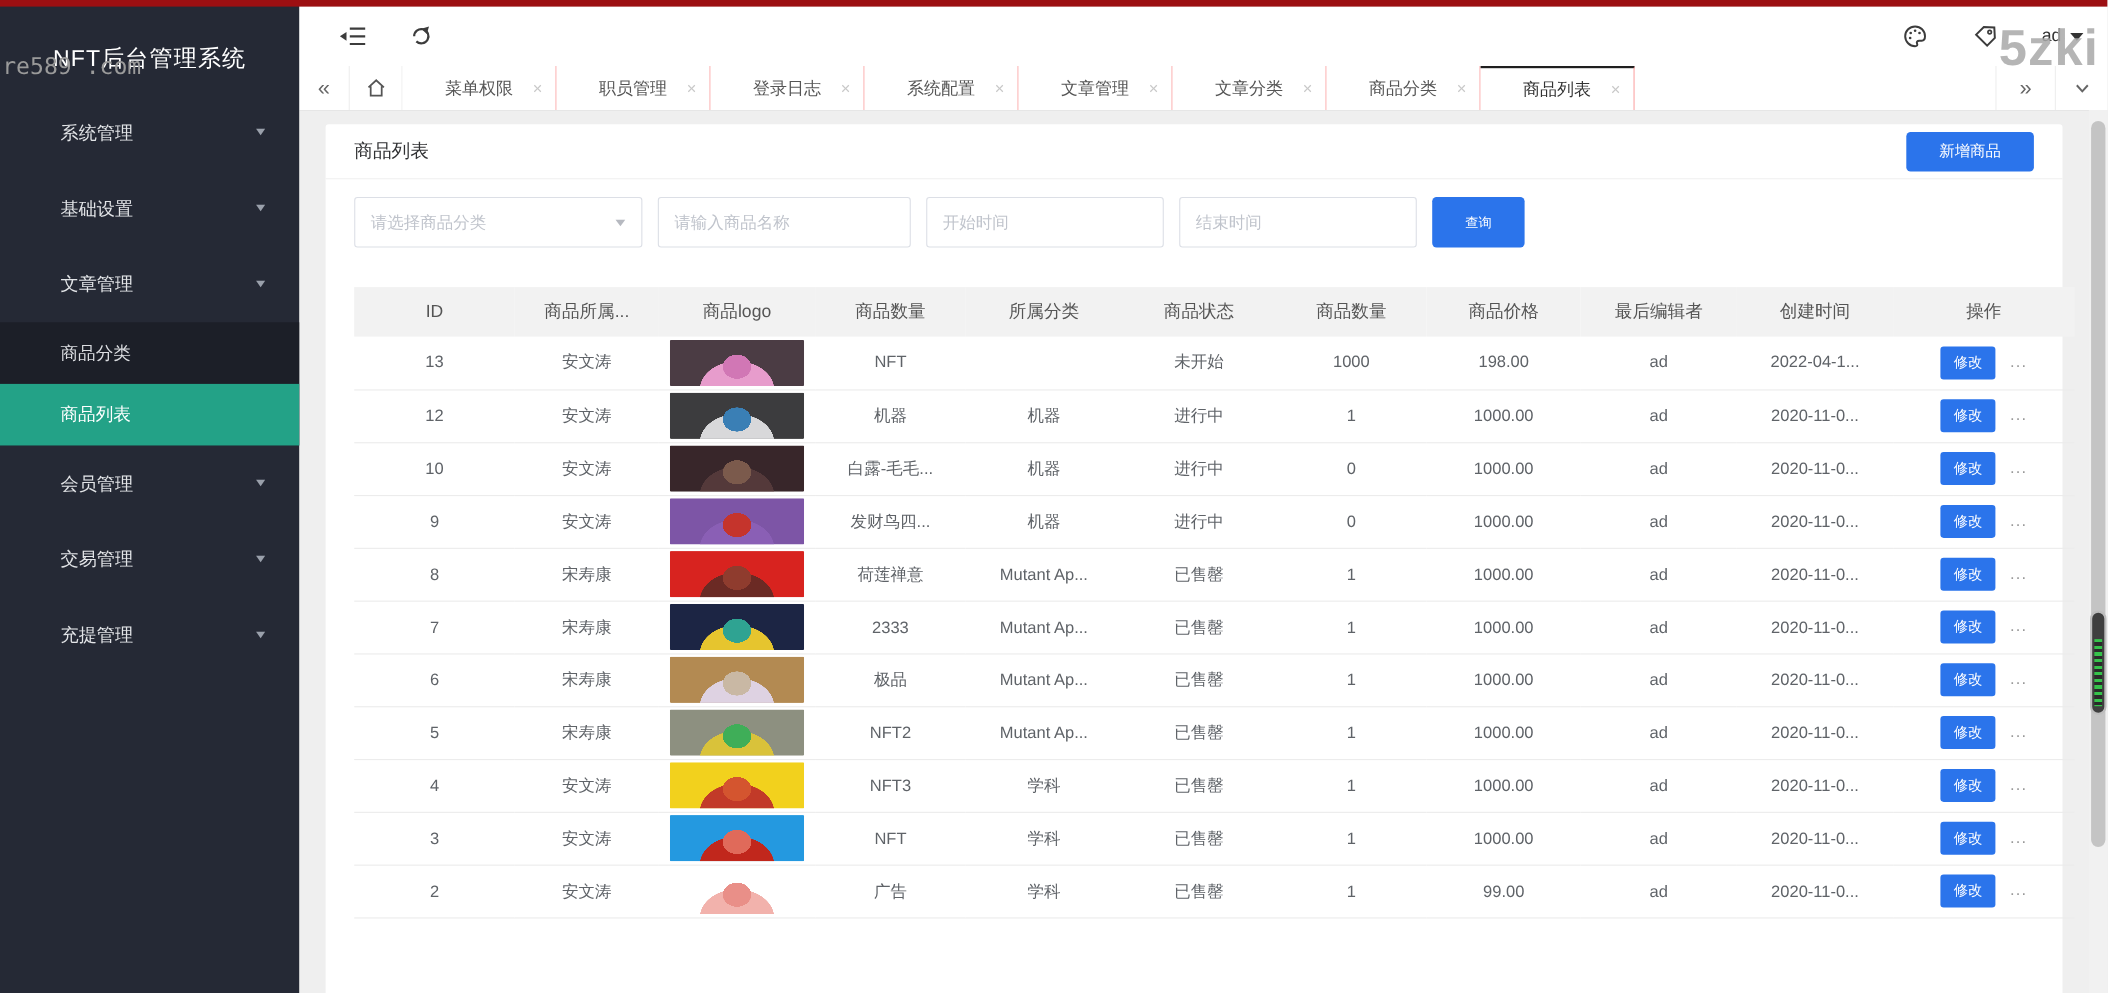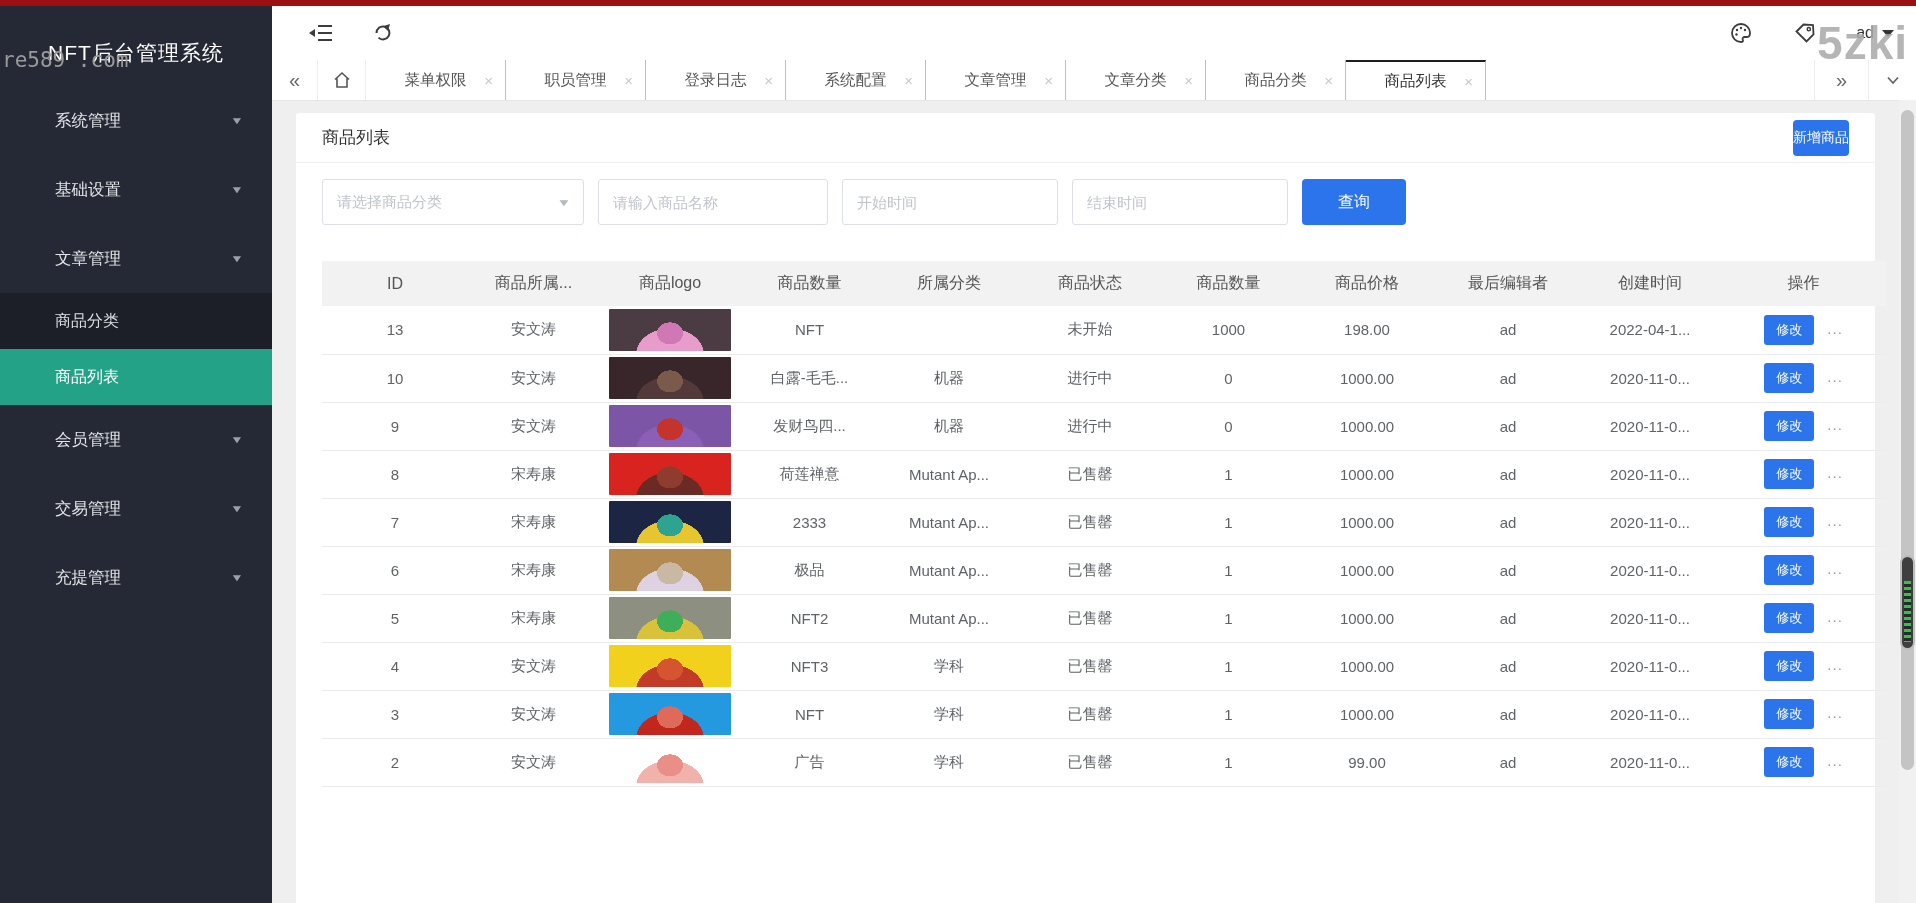--- a/index.html
+++ b/index.html
@@ -56,32 +56,32 @@
   .tb-dd { width:48px; border-left:1px solid #eee; }
 
   .content { position:absolute; left:0; top:95px; width:1644px; height:802px;
              background:#efefef; padding:12px 41px 0 24px; overflow:hidden; }
 
   .card { background:#fff; border-radius:3px; min-height:820px; }
   .card-head { height:50px; display:flex; align-items:center; justify-content:space-between;
                padding:0 26px; border-bottom:1px solid #f0f0f0; }
   .card-title { font-size:17px; color:#303133; }
   .btn-primary { background:var(--primary-blue,#2b74eb); color:#fff; border:none; border-radius:4px;
-                 font-size:14px; padding:9px 0; cursor:pointer; font-family:Liberation Sans, sans-serif; }
+                 font-size:14px; padding:9px 30px; cursor:pointer; font-family:Liberation Sans, sans-serif; }
 
   .filters { display:flex; gap:14px; padding:16px 26px 0 26px; }
   .f-select { width:262px; height:46px; border:1px solid #dcdfe6; border-radius:3px;
               display:flex; align-items:center; justify-content:space-between;
               padding:0 14px; color:#c0c4cc; font-size:15px; cursor:pointer; background:#fff; }
   .f-select .caret { font-size:10px; color:#b6b9c0; transform:scaleX(1.5); }
   .f-input { height:46px; border:1px solid #dcdfe6; border-radius:3px; padding:0 14px;
              font-size:15px; color:#333; font-family:inherit; background:#fff; }
   .f-input::placeholder { color:#c0c4cc; }
   .f-name { width:230px; } .f-date { width:216px; }
-  .btn-search { width:104px; height:46px; font-size:16px; }
+  .btn-search { width:84px; height:46px; font-size:12px; }
 
   .table-wrap { margin:36px 26px 0 26px; }
   table { width:100%; border-collapse:collapse; table-layout:fixed; }
   thead th { background:#f2f2f2; height:45px; font-weight:normal; font-size:16px; color:#555; }
   tbody td { height:48px; text-align:center; font-size:15px; color:#5f6368;
              border-bottom:1px solid #ececec; overflow:hidden; white-space:nowrap; }
   .logo { width:122px; height:42px; margin:0 auto; border-radius:1px; }
   .btn-edit { background:var(--primary-blue,#2b74eb); color:#fff; border:none; border-radius:3px;
               font-size:13px; padding:6px 12px; cursor:pointer; font-family:inherit; }
   .more { color:#999; margin-left:9px; letter-spacing:1px; cursor:pointer; font-size:15px; }
@@ -298,20 +298,38 @@
     <td>1000</td>
     <td>198.00</td>
     <td>ad</td>
     <td>2022-04-1...</td>
     <td>
       <button class="btn-edit">修改</button>
       <span class="more">...</span>
     </td>
   </tr>
               <tr>
+    <td>12</td>
+    <td>安文涛</td>
+    <td>
+                  <div class="logo" style="background: radial-gradient(13px 11px at 50% 58%, rgb(58, 127, 181) 99%, transparent 100%), radial-gradient(34px 26px at 50% 108%, rgb(216, 216, 218) 99%, transparent 100%), rgb(60, 60, 62);"></div>
+                </td>
+    <td>机器</td>
+    <td>机器</td>
+    <td>进行中</td>
+    <td>1</td>
+    <td>1000.00</td>
+    <td>ad</td>
+    <td>2020-11-0...</td>
+    <td>
+      <button class="btn-edit">修改</button>
+      <span class="more">...</span>
+    </td>
+  </tr>
+              <tr>
     <td>10</td>
     <td>安文涛</td>
     <td>
                   <div class="logo" style="background: radial-gradient(13px 11px at 50% 58%, rgb(123, 90, 76) 99%, transparent 100%), radial-gradient(34px 26px at 50% 108%, rgb(84, 57, 58) 99%, transparent 100%), rgb(56, 38, 42);"></div>
                 </td>
     <td>白露-毛毛...</td>
     <td>机器</td>
     <td>进行中</td>
     <td>0</td>
     <td>1000.00</td>

